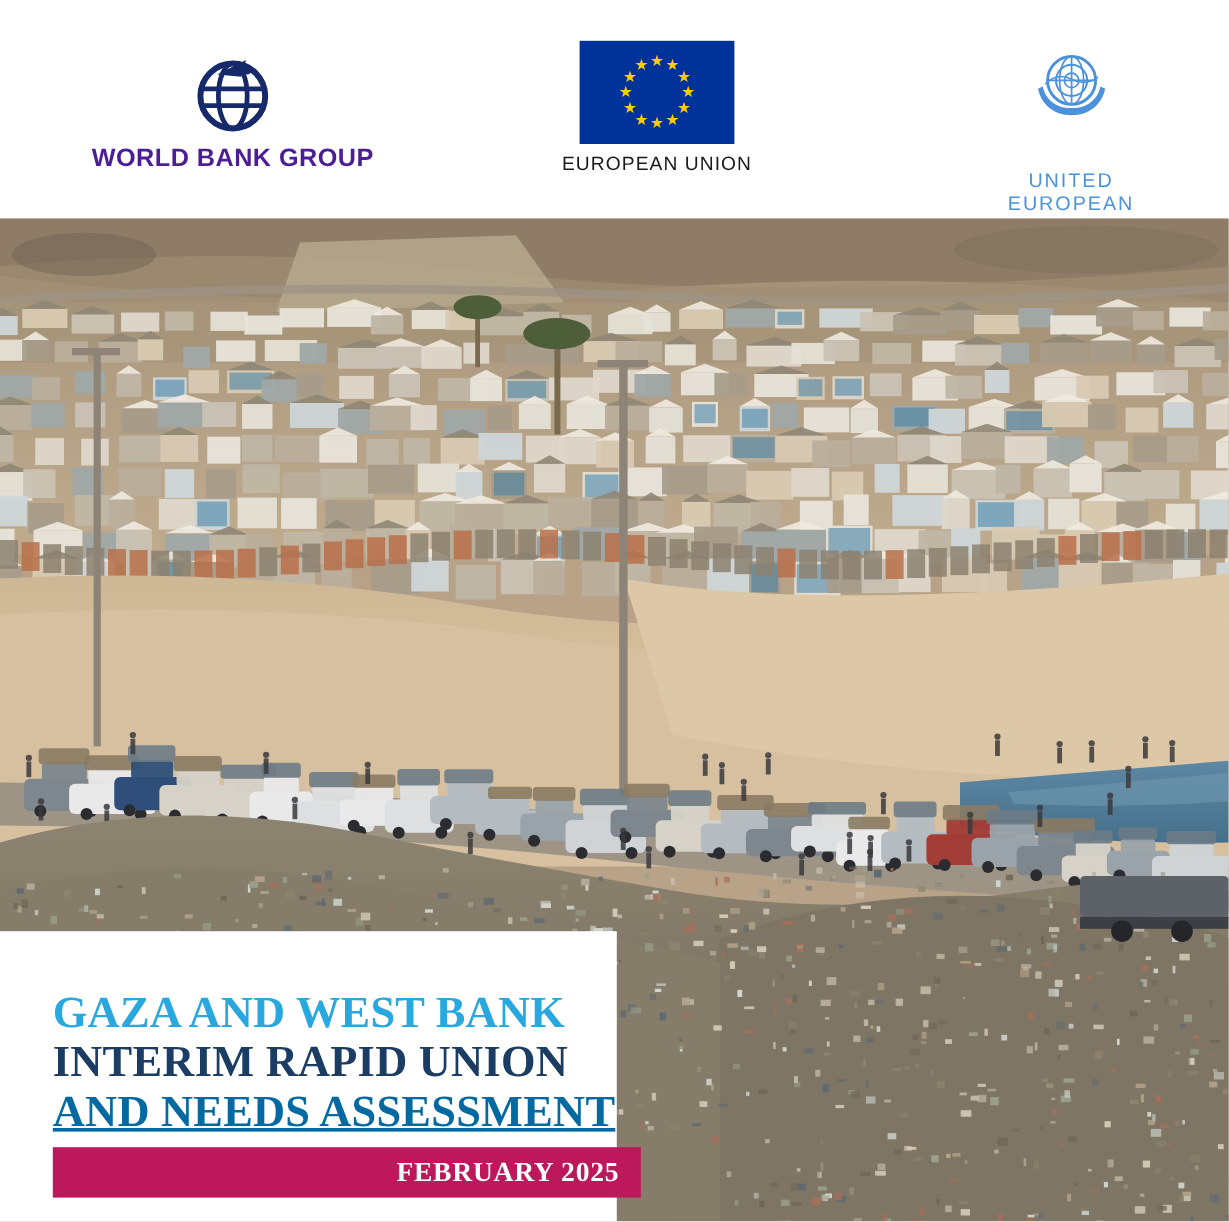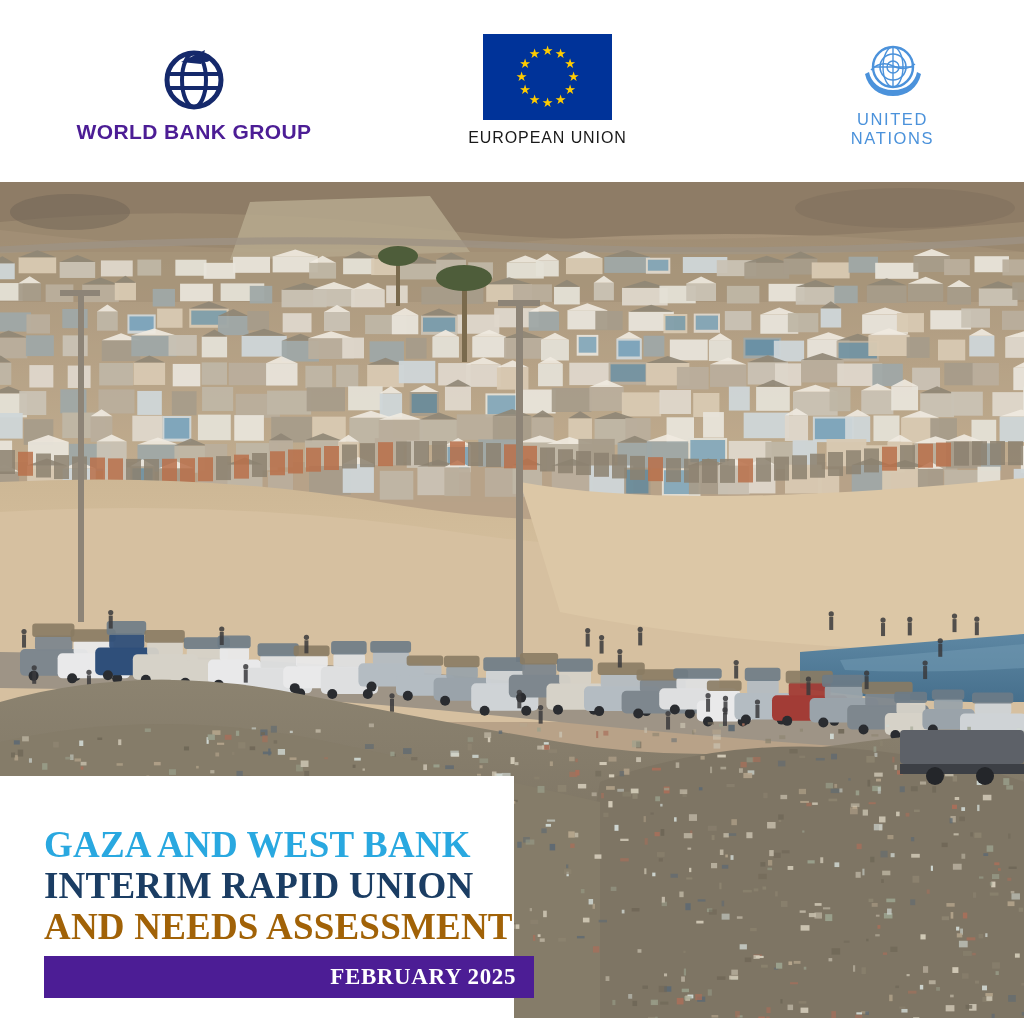--- a/index.html
+++ b/index.html
@@ -83,20 +83,21 @@
   }
   .un-text {
     font-family: "Liberation Sans", sans-serif;
     font-size: 16.5px;
     font-weight: 500;
     letter-spacing: 1.6px;
     color: #4b92db;
     text-align: center;
     line-height: 1.15;
     white-space: nowrap;
+    margin-top: 32px;
   }
 
   
   .photo {
     position: absolute;
     top: 182px; left: 0;
     width: 1024px;
     height: 836px;
     overflow: hidden;
     background: #b8a288;
@@ -116,29 +117,29 @@
   .title-line {
     font-family: "Liberation Serif", serif;
     font-weight: bold;
     font-size: 37px;
     line-height: 41px;
     letter-spacing: 0.2px;
     white-space: nowrap;
   }
   .title-line.l1 { color: #29a8e0; }
   .title-line.l2 { color: #1b3d63; }
-  .title-line.l3 { color: #a16207; }
+  .title-line.l3 { color: #0369a1; text-decoration: underline; }
 
   .date-bar {
     position: absolute;
     left: 44px;
     bottom: 20px;
     width: 490px;
     height: 42px;
-    background: #4c1d95;
+    background: #be185d;
     display: flex;
     align-items: center;
     justify-content: flex-end;
     padding-right: 18px;
   }
   .date-text {
     font-family: "Liberation Serif", serif;
     font-weight: bold;
     font-size: 23px;
     letter-spacing: 0.6px;
@@ -193,21 +194,21 @@
           <circle cx="34" cy="31" r="6" fill="none" stroke="#4b92db" stroke-width="1.4"></circle>
           <line x1="14" y1="31" x2="54" y2="31" stroke="#4b92db" stroke-width="1.4"></line>
           <line x1="34" y1="11" x2="34" y2="51" stroke="#4b92db" stroke-width="1.4"></line>
           <ellipse cx="34" cy="31" rx="10" ry="20" fill="none" stroke="#4b92db" stroke-width="1.4"></ellipse>
           <path d="M12 34 q10 -10 22 -4 q12 6 22 -2" fill="none" stroke="#4b92db" stroke-width="1.4"></path>
           <path d="M34 54 C20 54 12 46 10 36 L6 38 C9 52 20 60 34 60 C48 60 59 52 62 38 L58 36 C56 46 48 54 34 54 Z" fill="#4b92db"></path>
         </svg>
       </span>
       <span class="un-text">
         <span>UNITED</span><br>
-        <span>NATIONS</span>
+        <span>EUROPEAN</span>
       </span>
     </div>
   </div>
 
   <div class="photo">
     <svg viewBox="0 0 1024 836" preserveAspectRatio="none">
       <defs>
         <linearGradient id="hill" x1="0" y1="0" x2="0" y2="1">
           <stop offset="0%" stop-color="#9e8b73"></stop>
           <stop offset="100%" stop-color="#c4ae90"></stop>

